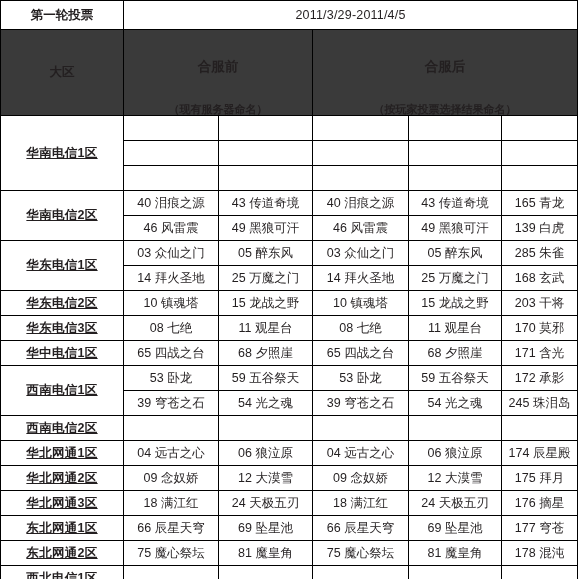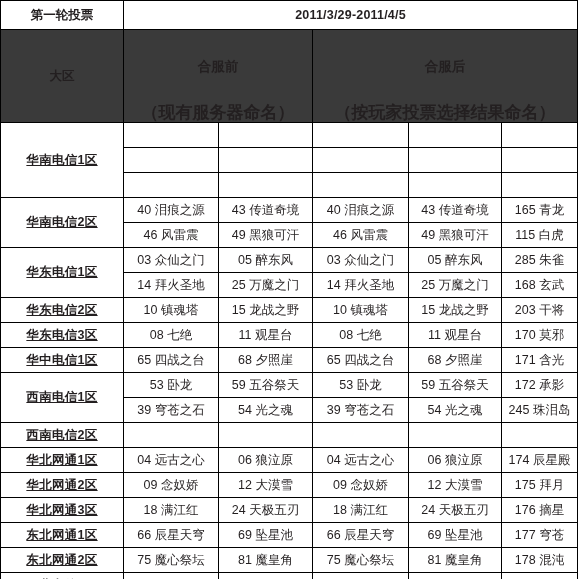--- a/index.html
+++ b/index.html
@@ -38,21 +38,21 @@
   col.c-d3 { width: 96px; }
   col.c-d4 { width: 93px; }
   col.c-d5 { width: 76px; }
 
   td.title-label {
     font-weight: bold;
     font-size: 13.5px;
     height: 28px;
   }
   td.title-value {
-    font-weight: bold;
+    font-weight: normal;
     font-size: 14.5px;
     text-align: left;
     padding-left: 7px;
     letter-spacing: 0.2px;
   }
   tr.head-dark td {
     background: #3a3a3a;
     color: #ffffff;
     font-weight: bold;
     font-size: 13px;
@@ -63,21 +63,21 @@
     margin-left: 12px;
   }
   .head-main {
     display: block;
     margin-bottom: 7px;
     font-size: 13.5px;
     margin-top: 29px;
   }
   .head-sub {
     display: block;
-    font-size: 17px;
+    font-size: 11px;
     margin-top: 28px;
   }
   td.region {
     font-weight: bold;
     font-size: 13px;
     letter-spacing: 0.3px;
     text-decoration: underline;
   }
   td.data {
     height: 24px;
@@ -141,21 +141,21 @@
         <td class="data">43 传道奇境</td>
         <td class="data">40 泪痕之源</td>
         <td class="data">43 传道奇境</td>
         <td class="data">165 青龙</td>
       </tr>
       <tr>
         <td class="data">46 风雷震</td>
         <td class="data">49 黑狼可汗</td>
         <td class="data">46 风雷震</td>
         <td class="data">49 黑狼可汗</td>
-        <td class="data">115 白虎</td>
+        <td class="data">139 白虎</td>
       </tr>
       <tr>
         <td class="region" rowspan="2">华东电信1区</td>
         <td class="data">03 众仙之门</td>
         <td class="data">05 醉东风</td>
         <td class="data">03 众仙之门</td>
         <td class="data">05 醉东风</td>
         <td class="data">285 朱雀</td>
       </tr>
       <tr>

